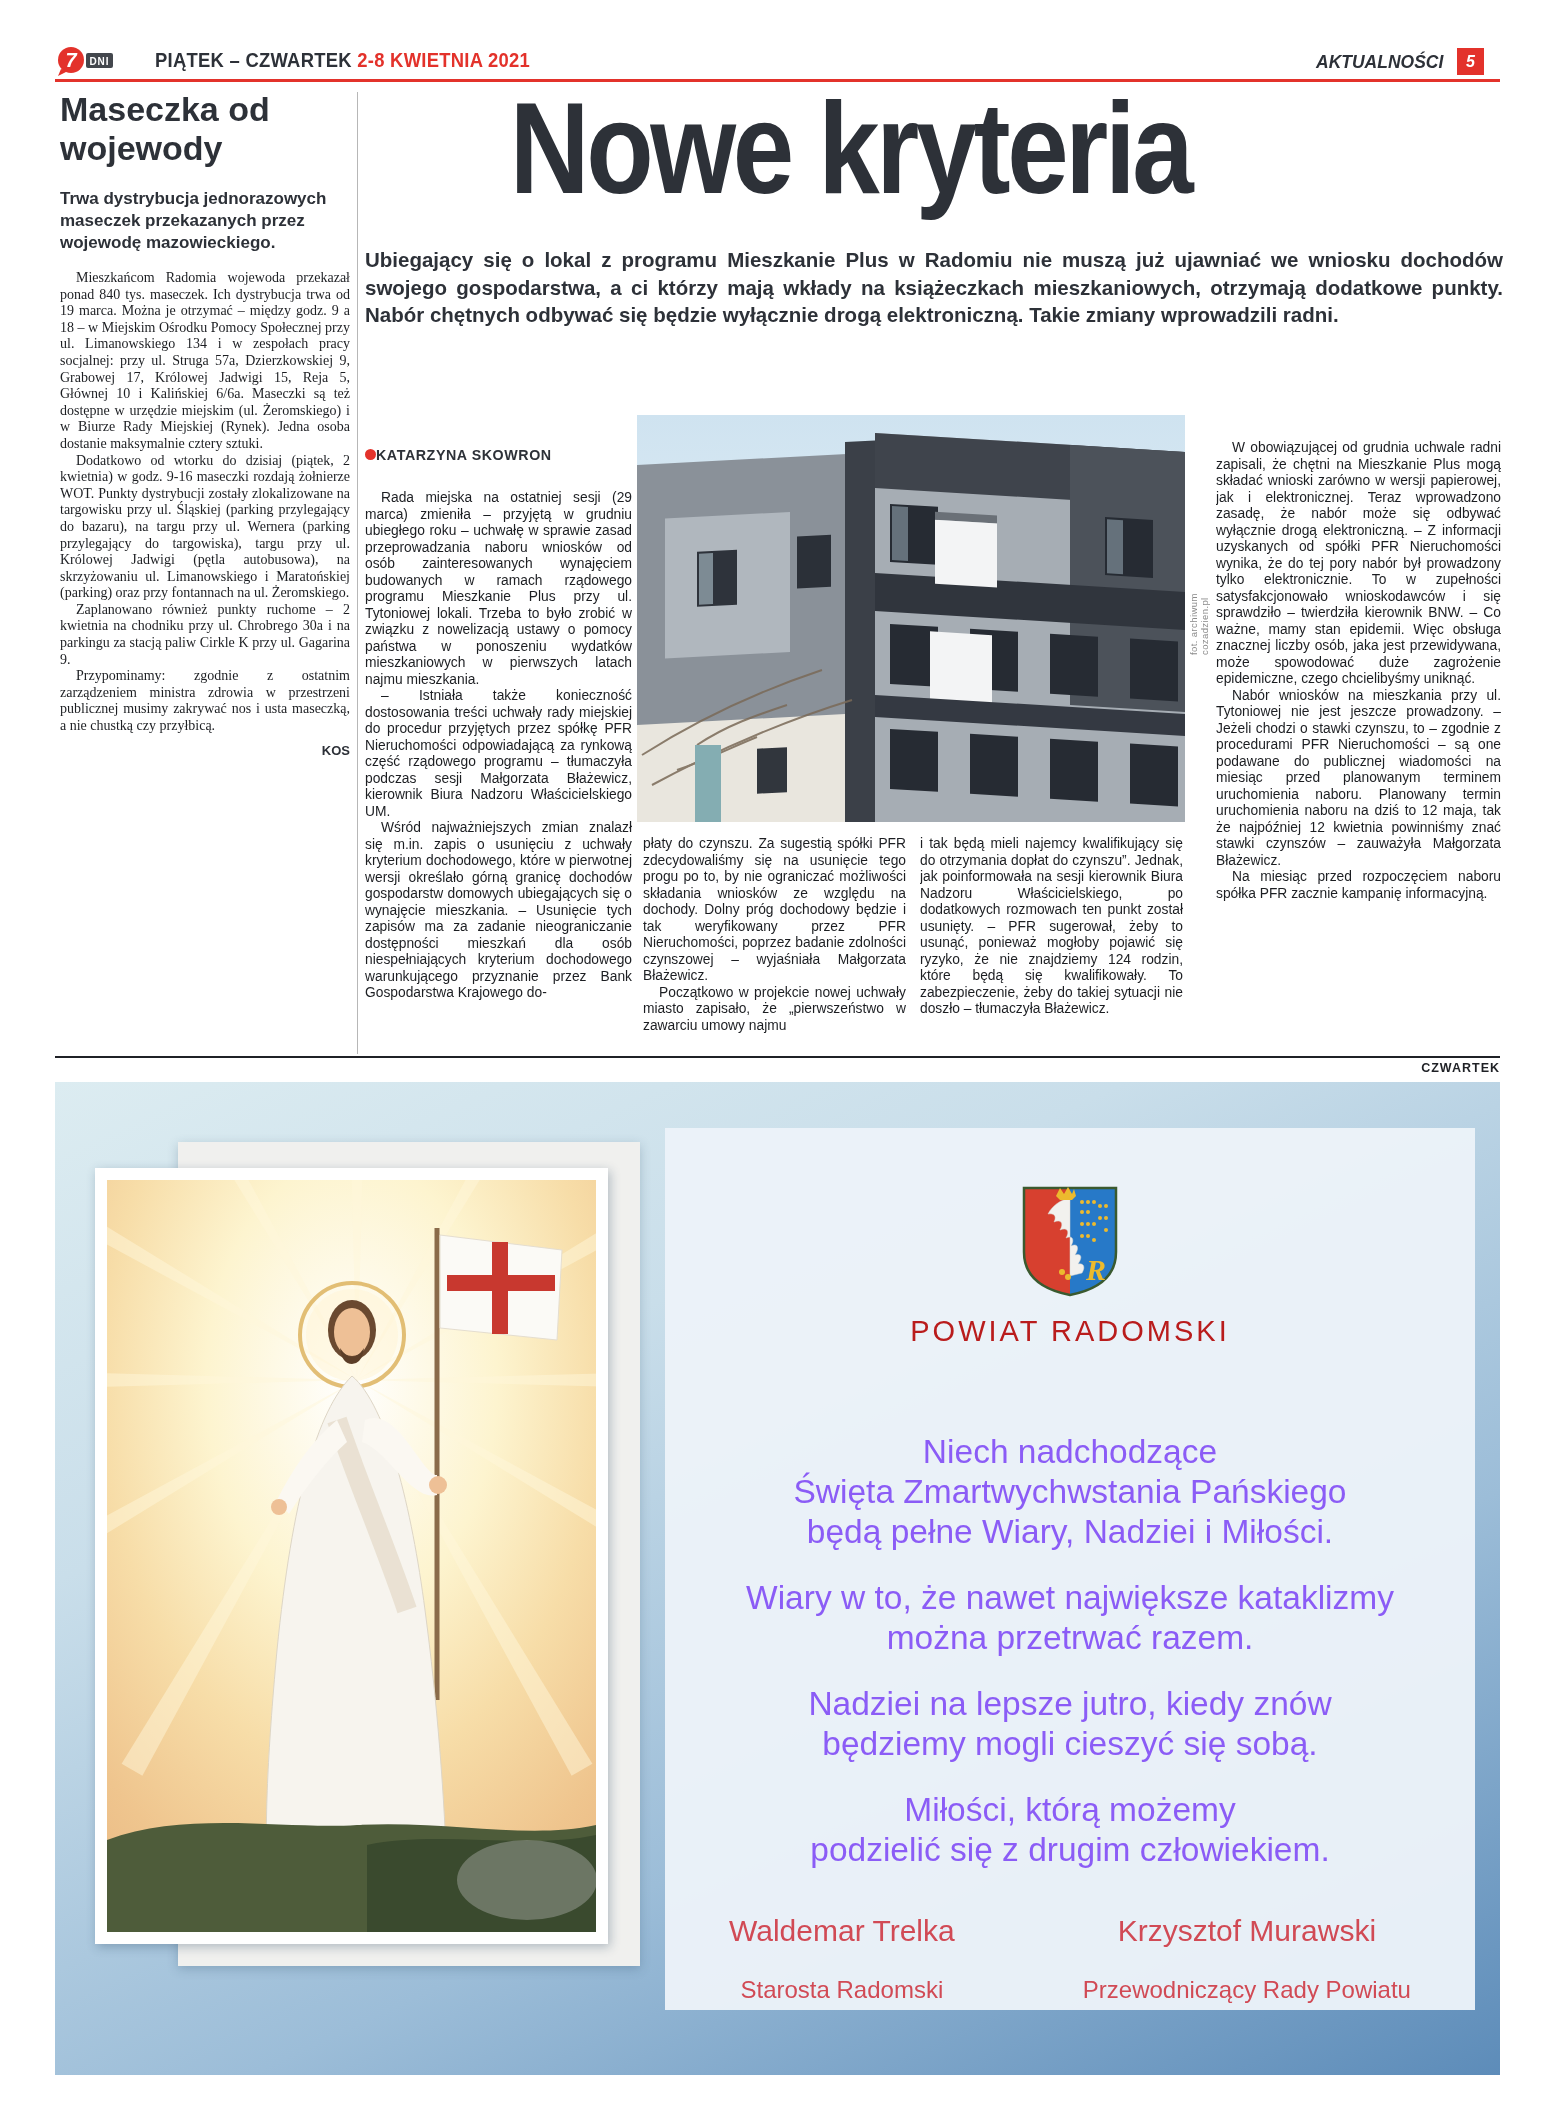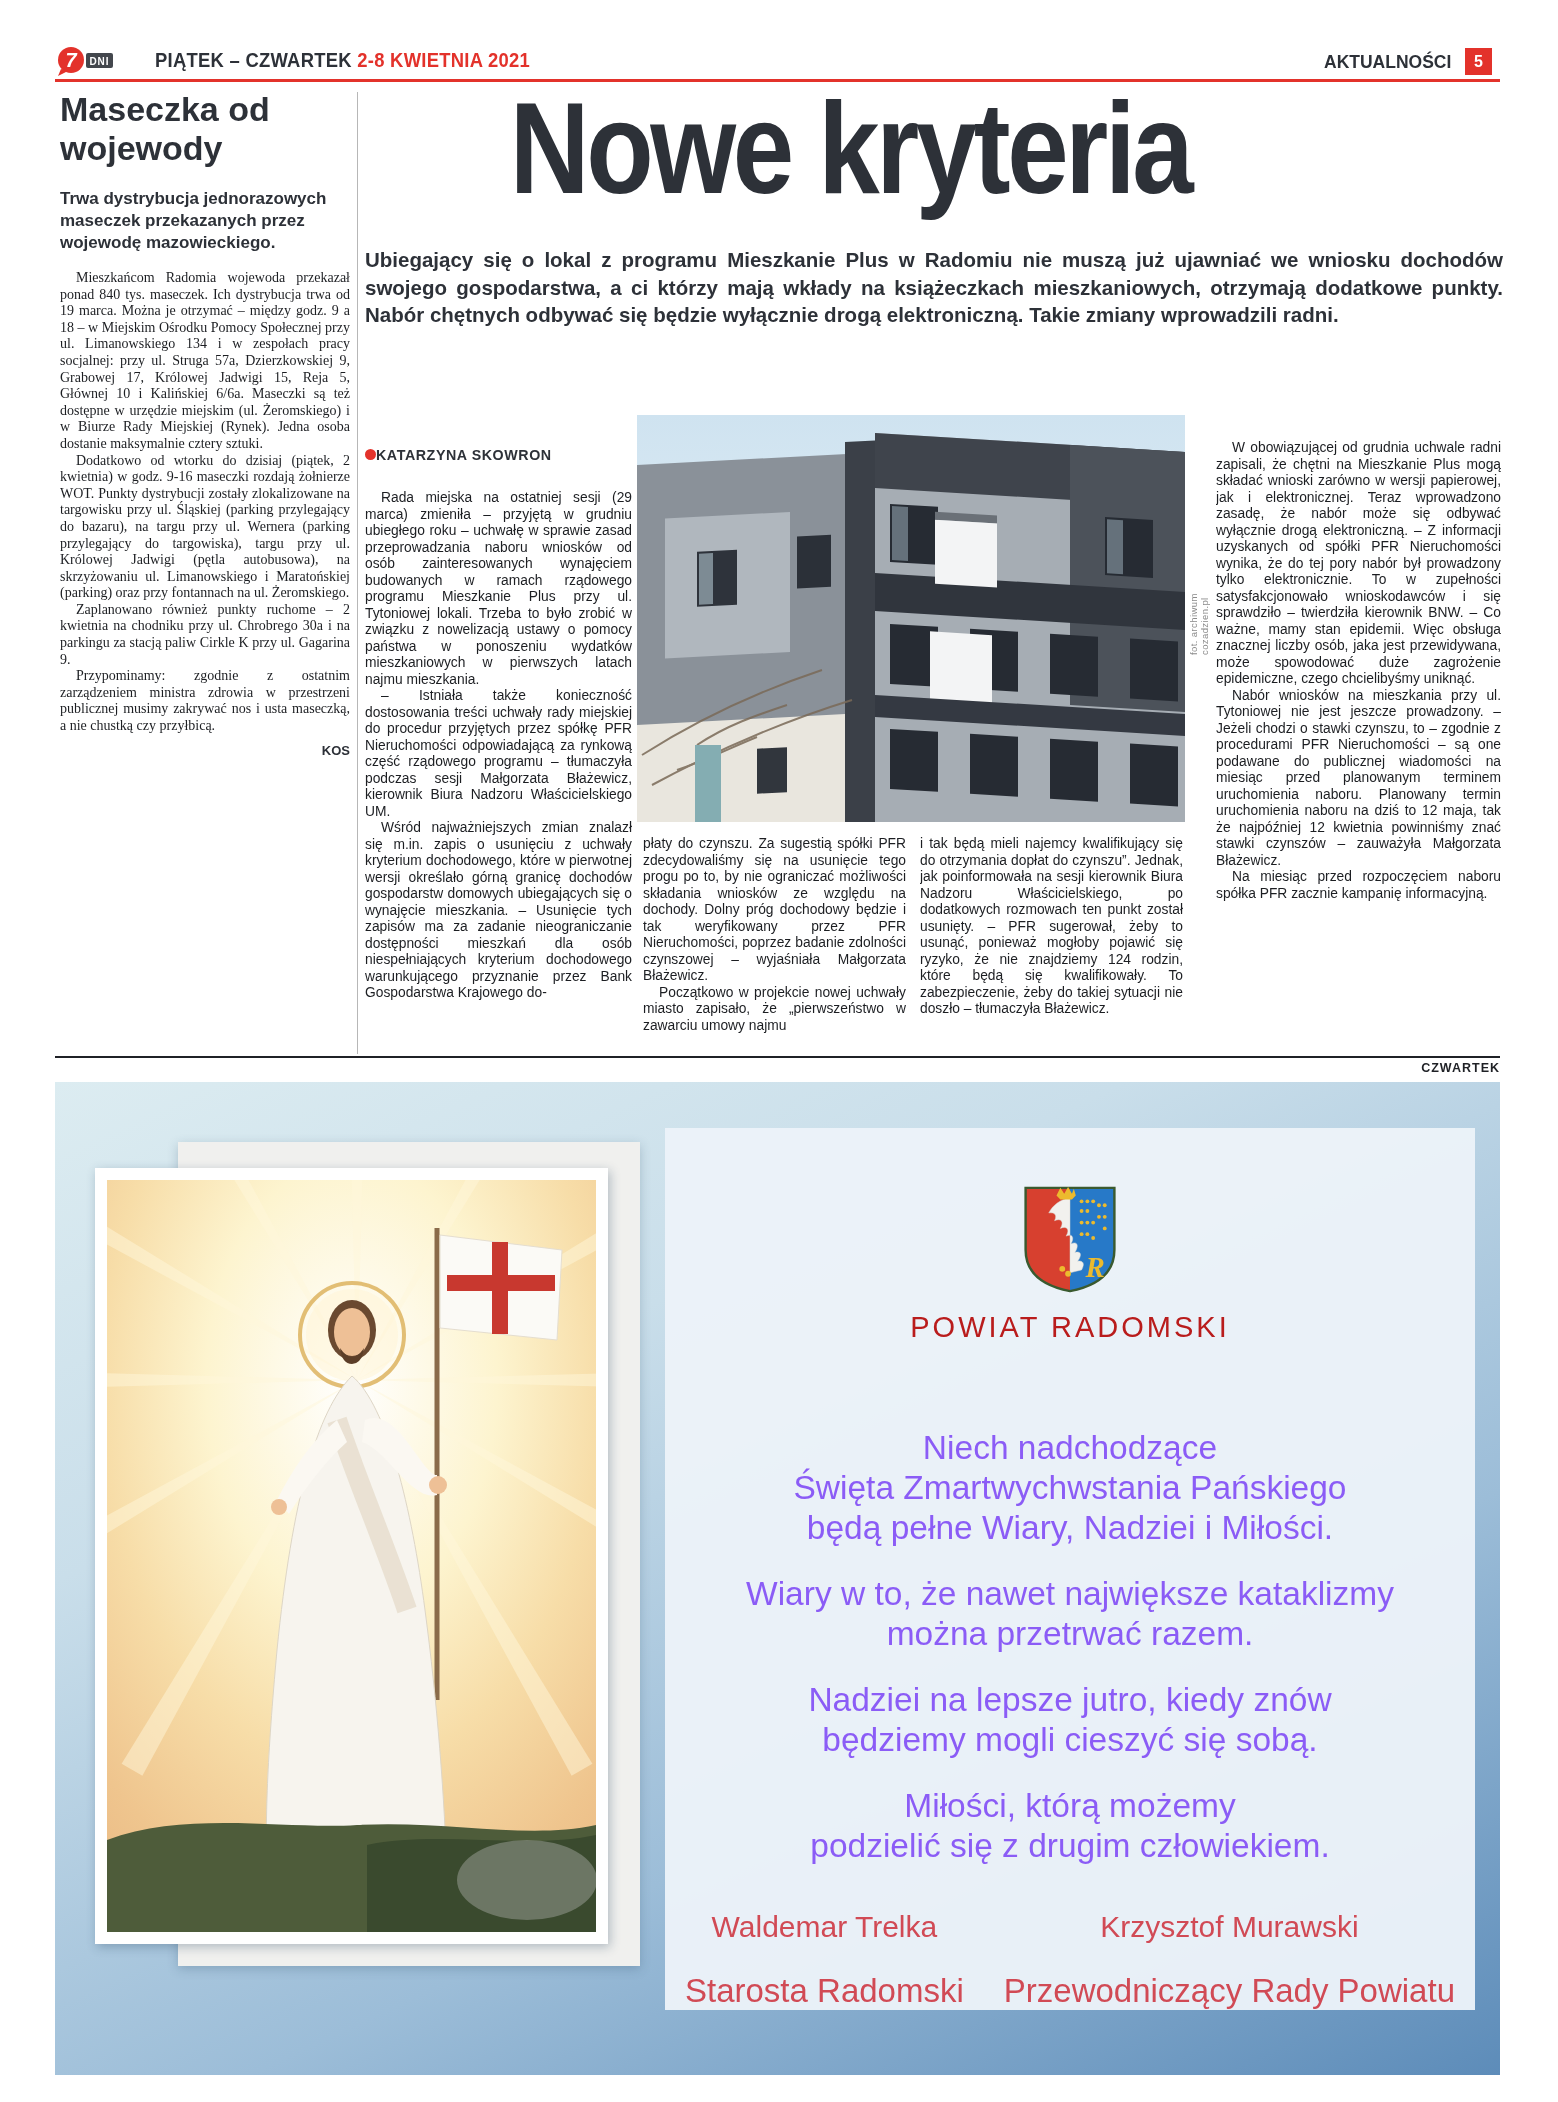--- a/index.html
+++ b/index.html
@@ -4,21 +4,21 @@
 <style>
   html,body{margin:0;padding:0;}
   body{width:1558px;height:2102px;background:#ffffff;font-family:"Liberation Sans",sans-serif;color:#2d3138;}
   .page{position:relative;width:1558px;height:2102px;overflow:hidden;background:#fff;}
 
   
   .masthead{position:absolute;left:55px;top:44px;width:1445px;height:34px;}
   .logo{position:absolute;left:0;top:0;}
   .masthead-date{position:absolute;left:100px;top:5px;font-size:20px;font-weight:700;letter-spacing:.3px;transform:scaleX(.92);transform-origin:left center;white-space:nowrap;}
   .masthead-date .red{color:#e3322b;}
-  .masthead-right{position:absolute;right:8px;top:4px;display:flex;align-items:center;gap:14px;}
+  .masthead-right{position:absolute;right:16px;top:4px;display:flex;align-items:center;gap:14px;font-style:italic;}
   .section-label{font-size:19px;font-weight:700;transform:scaleX(.92);transform-origin:right center;}
   .page-number{width:27px;height:27px;background:#e3322b;color:#fff;font-size:16px;font-weight:700;display:flex;align-items:center;justify-content:center;}
   .red-rule{position:absolute;left:55px;top:79px;width:1445px;height:3px;background:#e3322b;}
 
   
   .sidebar{position:absolute;left:60px;top:90px;width:290px;}
   .sidebar h2{margin:0;font-size:34px;line-height:39px;font-weight:700;color:#2d3138;}
   .sidebar .s-lead{margin:20px 0 0 0;font-size:17px;line-height:22px;font-weight:700;color:#2d3138;}
   .sidebar .s-body{margin-top:16px;font-family:"Liberation Serif",serif;font-size:14px;line-height:16.6px;text-align:justify;color:#1c1e22;}
   .sidebar .s-body p{margin:0;text-indent:16px;}
@@ -49,21 +49,21 @@
   .ad{position:absolute;left:55px;top:1082px;width:1445px;height:993px;background:linear-gradient(155deg,#dcecf1 0%,#c9deea 30%,#9cbdd8 65%,#5d8cb9 100%);overflow:hidden;}
   .ad-sheet{position:absolute;left:123px;top:60px;width:462px;height:824px;background:#f0f0ee;box-shadow:0 3px 10px rgba(40,70,100,.25);}
   .ad-photo{position:absolute;left:40px;top:86px;width:489px;height:752px;border:12px solid #ffffff;box-shadow:2px 3px 10px rgba(30,60,90,.3);}
   .ad-panel{position:absolute;left:610px;top:46px;width:810px;height:882px;background:rgba(236,243,249,.96);display:flex;flex-direction:column;align-items:center;box-sizing:border-box;padding-top:56px;}
   .org-name{margin-top:16px;font-size:29px;letter-spacing:3px;color:#b91c1c;}
   .wishes{margin-top:84px;display:flex;flex-direction:column;gap:26px;}
   .wish{white-space:pre-line;text-align:center;font-size:33.5px;line-height:40px;color:#8b5cf6;}
   .sigs{margin-top:44px;width:100%;display:flex;justify-content:space-around;}
   .sig{text-align:center;}
   .sig-name{font-size:30px;color:#d14a55;}
-  .sig-title{margin-top:28px;font-size:33px;color:#d14a55;}
+  .sig-title{margin-top:28px;font-size:24px;color:#d14a55;}
 </style>
 </head>
 <body>
 
 <div class="page">
 
   <div class="masthead">
     <svg class="logo" width="90" height="34" viewBox="0 0 90 34">
       <circle cx="16" cy="16" r="13" fill="#e3322b"></circle>
       <path d="M6,25 L3,32 L13,27 Z" fill="#e3322b"></path>

